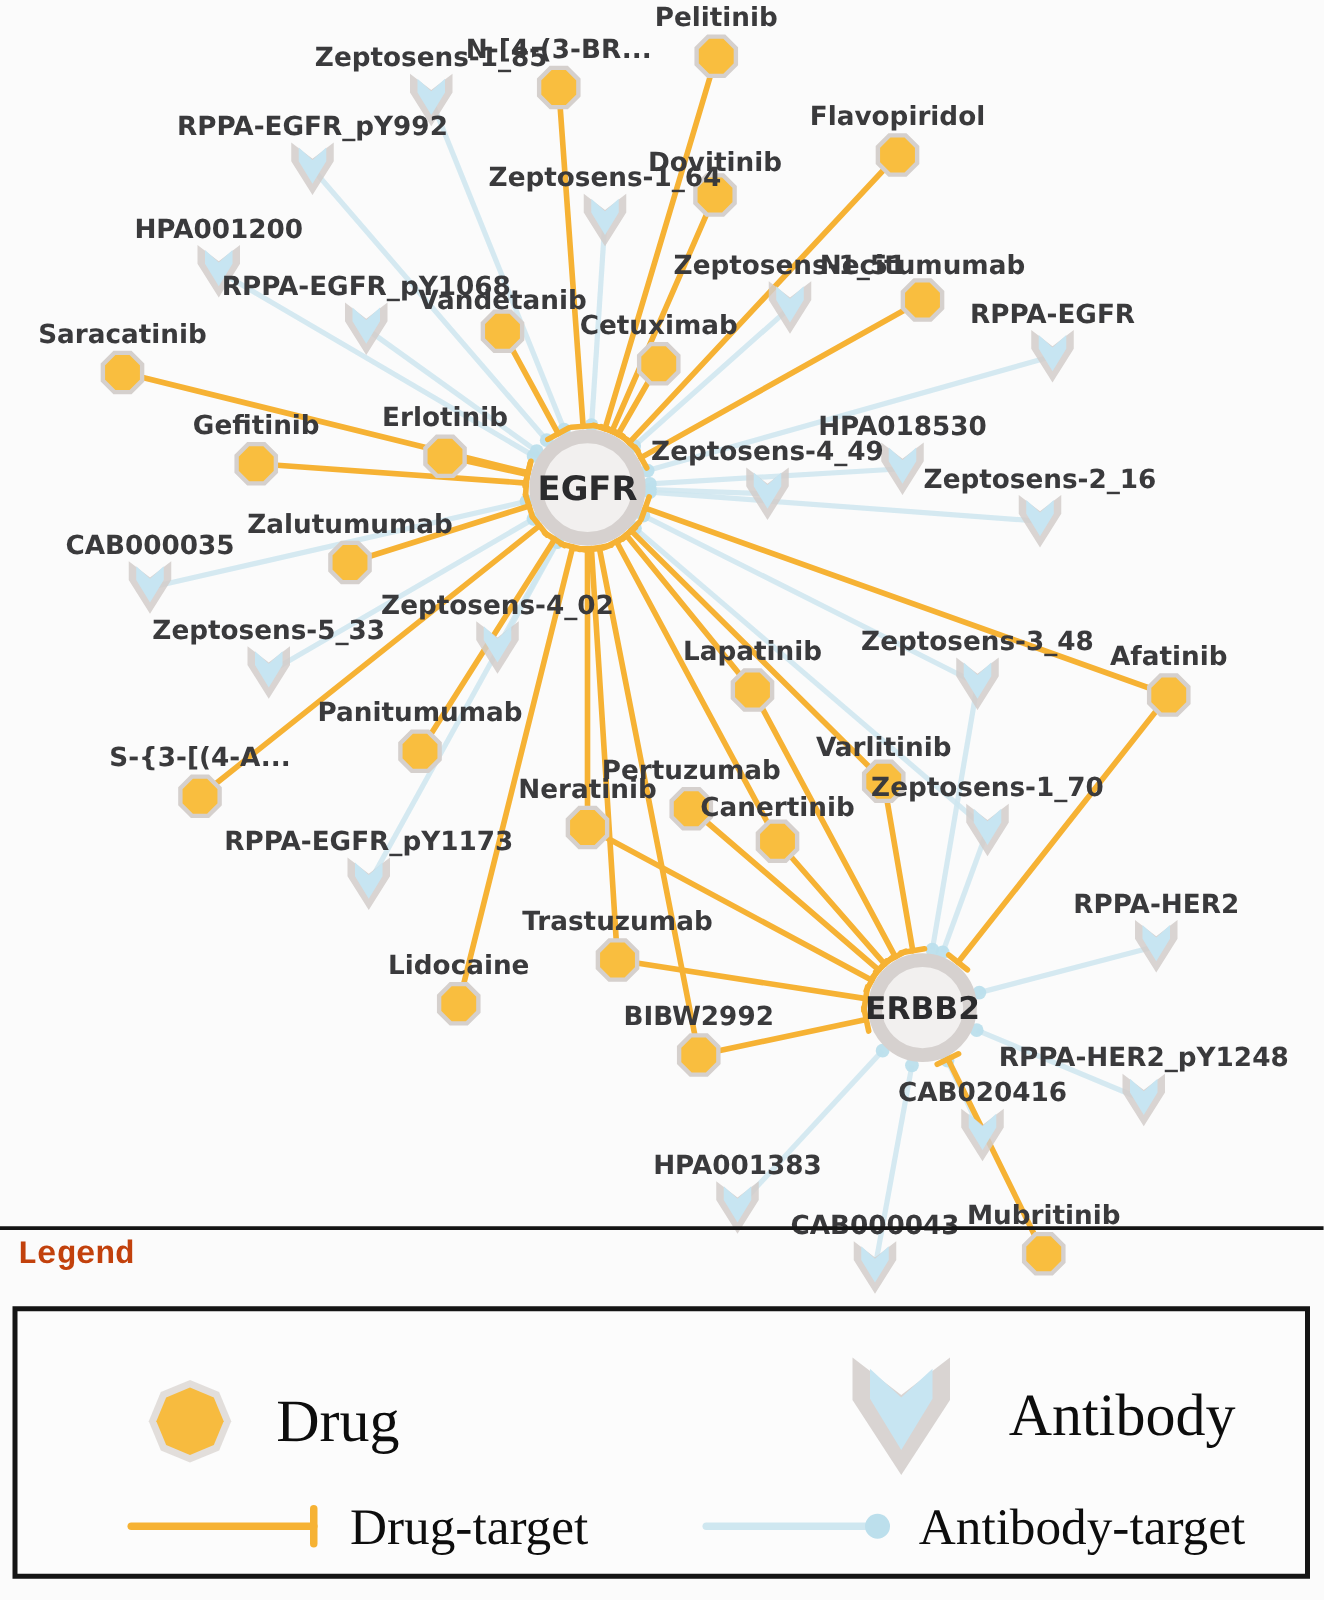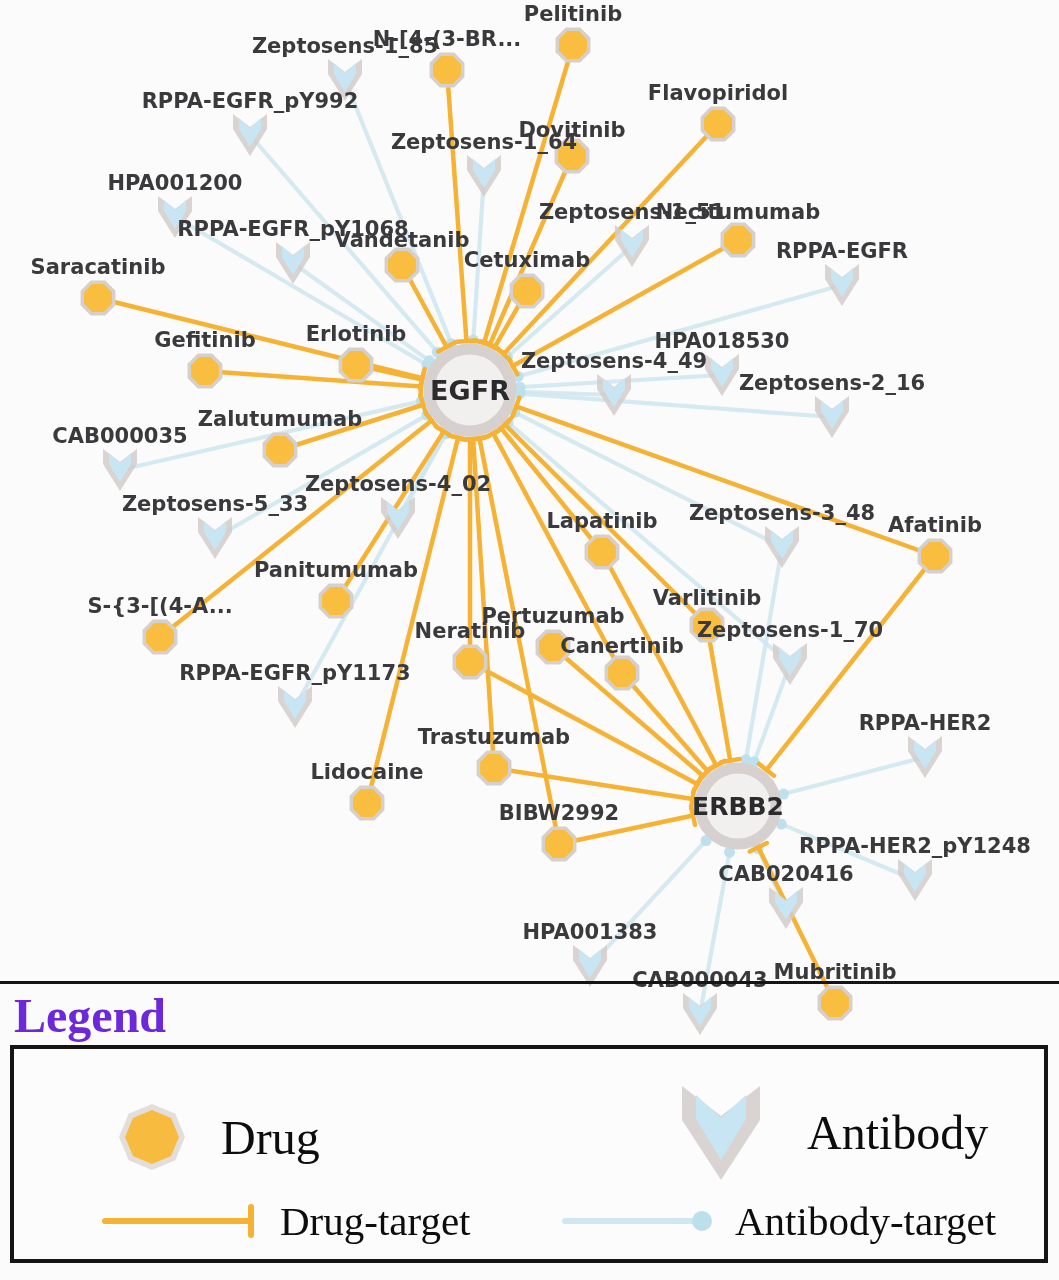--- a/index.html
+++ b/index.html
@@ -3,22 +3,22 @@
 <meta charset="utf-8">
 <style>
   html,body{margin:0;padding:0;}
   body{width:1059px;height:1280px;position:relative;background:#FBFBFB;overflow:hidden;
        font-family:"DejaVu Sans", sans-serif;}
   #graph{position:absolute;left:0;top:0;}
   .node-label{font-family:"DejaVu Sans", sans-serif;font-weight:bold;font-size:21px;fill:#3A3A3C;}
   .gene-label{font-family:"DejaVu Sans", sans-serif;font-weight:bold;fill:#2B2B2D;}
   
   #legend-rule{position:absolute;left:0;top:981px;width:1059px;height:3px;background:#141414;}
-  #legend-title{position:absolute;left:14px;top:988px;font-family:Liberation Serif, serif;
-       font-weight:bold;font-size:48px;color:#6d28d9;}
+  #legend-title{position:absolute;left:14px;top:988px;font-family:Liberation Mono, monospace;
+       font-weight:bold;font-size:26px;color:#c2410c;}
   #legend-box{position:absolute;left:10px;top:1045px;width:1030px;height:210px;
        border:4px solid #151515;background:#FCFCFC;}
   .li{position:absolute;display:flex;align-items:center;gap:16px;}
   .li-text{font-family:"Liberation Serif","DejaVu Serif",serif;font-size:48px;color:#0d0d0d;}
   .li-text2{font-family:"Liberation Serif","DejaVu Serif",serif;font-size:41px;color:#0d0d0d;}
 </style>
 </head>
 <body>
 
 <svg id="graph" width="1059" height="1280" viewBox="0 0 1059 1280">

